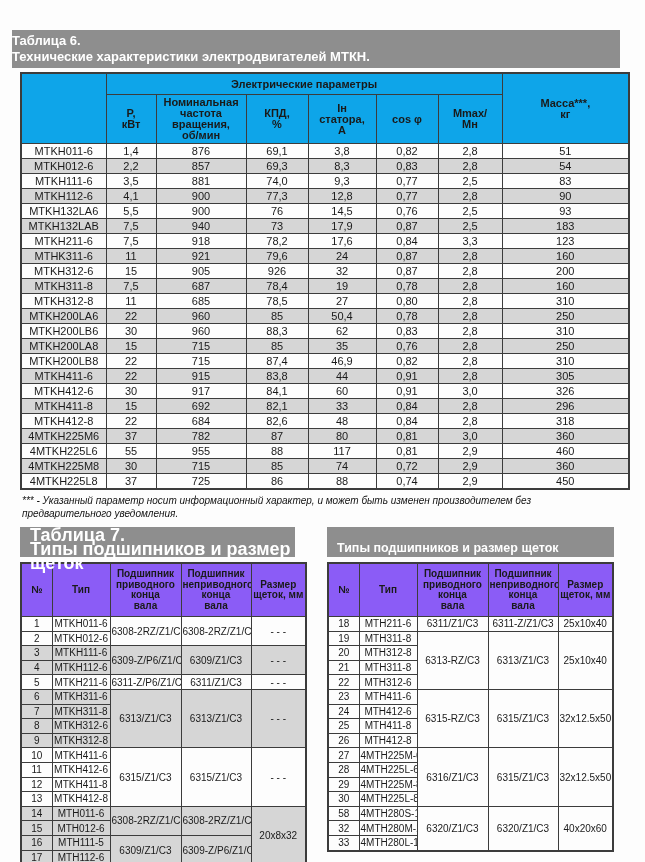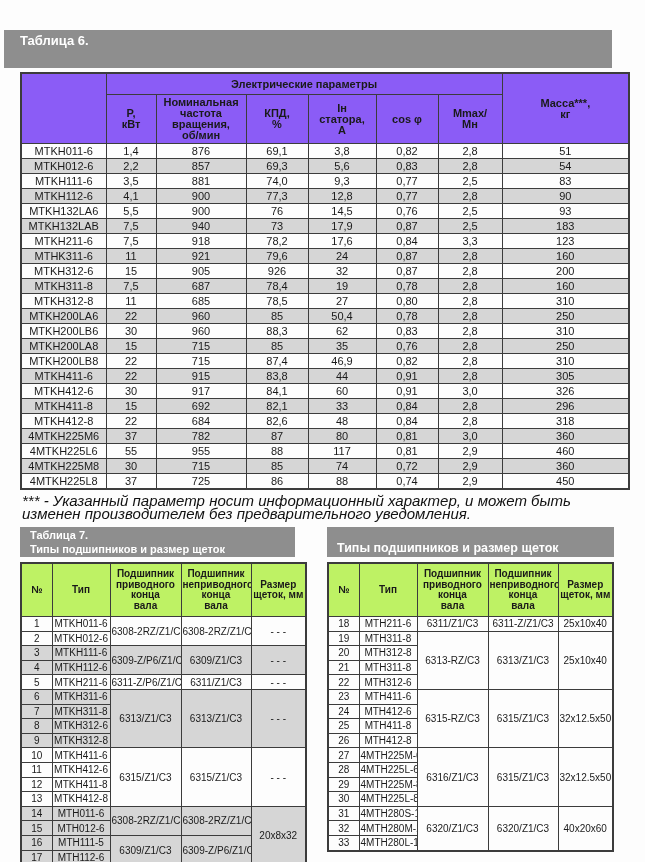--- a/index.html
+++ b/index.html
@@ -6,80 +6,81 @@
   .page {
     width:645px; height:862px; overflow:hidden; position:relative;
     background:#fdfdfd; box-sizing:border-box; padding-top:30px;
     font-family:"Liberation Sans", sans-serif; color:#1a1a1a;
   }
   .banner {
     background:#8e8e8e; color:#ffffff; font-weight:bold;
     box-sizing:border-box;
   }
   #banner6 {
-    width:608px; margin-left:4px; height:38px;
-    padding:3px 0 0 16px; font-size:13px; line-height:16px;
+    width:608px; margin-left:12px; height:38px;
+    padding:3px 0 0 0; font-size:13px; line-height:16px;
   }
   table { border-collapse:collapse; table-layout:fixed; }
   #table6 {
     margin:4px 0 0 20px; width:608px; font-size:11px;
     border:2px solid #3c3c3c;
   }
   #table6 th, #table6 td {
     border:1px solid #3c3c3c; text-align:center; vertical-align:middle;
     padding:0; overflow:hidden;
   }
   #table6 thead th {
-    background:#8b5cf6; font-weight:bold; white-space:pre-line;
+    background:#0ea5e9; font-weight:bold; white-space:pre-line;
     line-height:11px; padding:2px 4px; font-size:11px;
   }
   #table6 thead tr:first-child th { height:16px; }
   #table6 thead tr:nth-child(2) th { height:42px; }
   #table6 tbody td { height:14px; line-height:12px; white-space:nowrap; }
   #table6 tbody tr:nth-child(even) td { background:#d6d6d6; }
   .footnote {
-    margin:4px 18px 0 22px; font-size:15px; font-style:italic;
+    margin:4px 18px 0 22px; font-size:10px; font-style:italic;
     line-height:13px; color:#111111; width:600px;
   }
   .t7-wrap { display:flex; margin:7px 0 0 20px; gap:20px; align-items:flex-start; }
   .t7-col { display:block; }
   #banner7L {
     width:275px; height:30px; padding:1px 0 0 10px;
-    font-size:11px; line-height:14px;
+    font-size:18px; line-height:14px;
   }
   #banner7R {
     width:287px; height:30px; padding:0 0 2px 10px;
     font-size:12.5px; display:flex; align-items:flex-end;
   }
   .t7 {
     margin-top:5px; width:285px; font-size:10px; border:2px solid #3c3c3c;
   }
   .t7 th, .t7 td {
     border:1px solid #3c3c3c; text-align:center; vertical-align:middle;
     padding:0 1px; overflow:hidden;
   }
   .t7 thead th {
-    background:#bef264; font-weight:bold; white-space:pre-line;
+    background:#8b5cf6; font-weight:bold; white-space:pre-line;
     font-size:10px; line-height:10.5px; height:48px; padding:2px 1px;
   }
   .t7 col.c-num { width:31px; }
   .t7 col.c-type { width:58px; }
   .t7 col.c-b1 { width:71px; }
   .t7 col.c-b2 { width:70px; }
   .t7 col.c-sz { width:55px; }
   .t7 tbody td { height:13.6px; line-height:11px; white-space:nowrap; }
   .t7 tbody tr.shaded td { background:#d6d6d6; }
 </style>
 </head>
 <body>
 
 <div class="page">
 
   <div class="banner" id="banner6">
     <div>Таблица  6.</div>
+    <div>Технические характеристики электродвигателей МТКН.</div>
   </div>
 
   <table id="table6">
     <colgroup>
       <col style="width:85px">
         <col style="width:50px">
         <col style="width:90px">
       <col style="width:62px">
         <col style="width:68px">
         <col style="width:62px">
@@ -119,21 +120,21 @@
           <td>3,8</td>
           <td>0,82</td>
           <td>2,8</td>
           <td>51</td>
         </tr>
         <tr>
           <td>MTKH012-6</td>
           <td>2,2</td>
           <td>857</td>
           <td>69,3</td>
-          <td>5,6</td>
+          <td>8,3</td>
           <td>0,83</td>
           <td>2,8</td>
           <td>54</td>
         </tr>
         <tr>
           <td>MTKH111-6</td>
           <td>3,5</td>
           <td>881</td>
           <td>74,0</td>
           <td>9,3</td>
@@ -557,21 +558,21 @@
             </tr>
             <tr>
               <td>29</td>
               <td>4MTH225M-8</td>
             </tr>
             <tr>
               <td>30</td>
               <td>4MTH225L-8</td>
             </tr>
             <tr>
-              <td>31</td>
+              <td>58</td>
               <td>4MTH280S-10</td>
               <td rowspan="3">6320/Z1/C3</td>
               <td rowspan="3">6320/Z1/C3</td>
               <td rowspan="3">40x20x60</td>
             </tr>
             <tr>
               <td>32</td>
               <td>4MTH280M-10</td>
             </tr>
             <tr>

